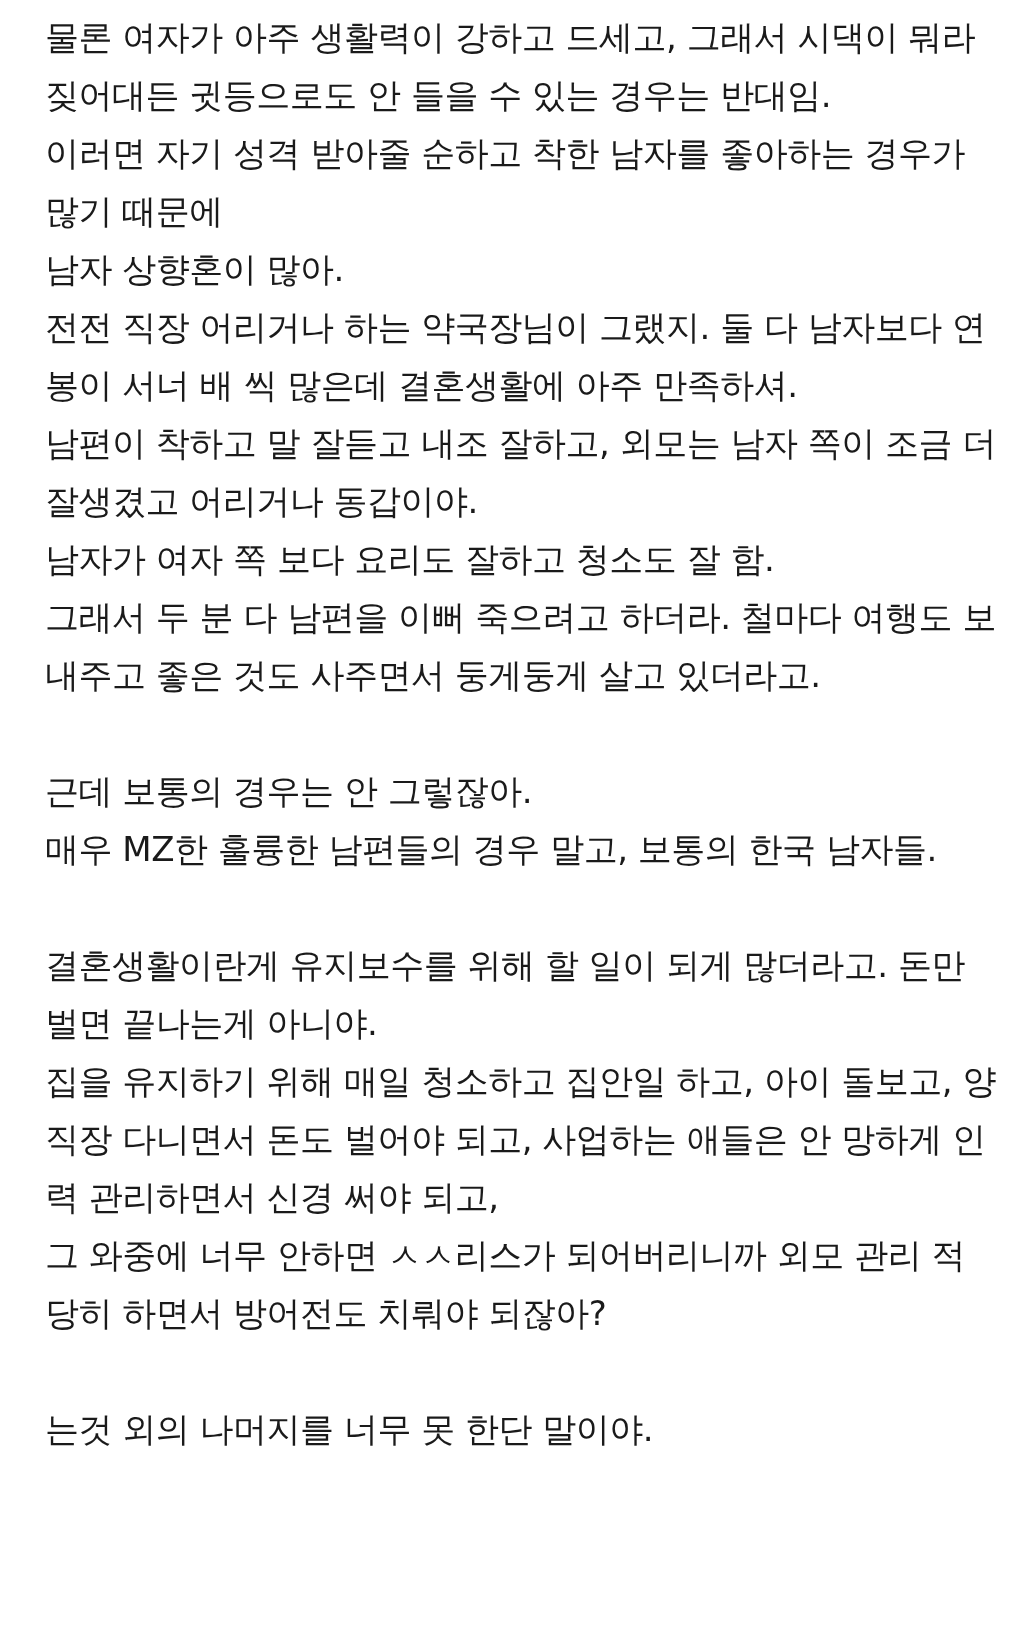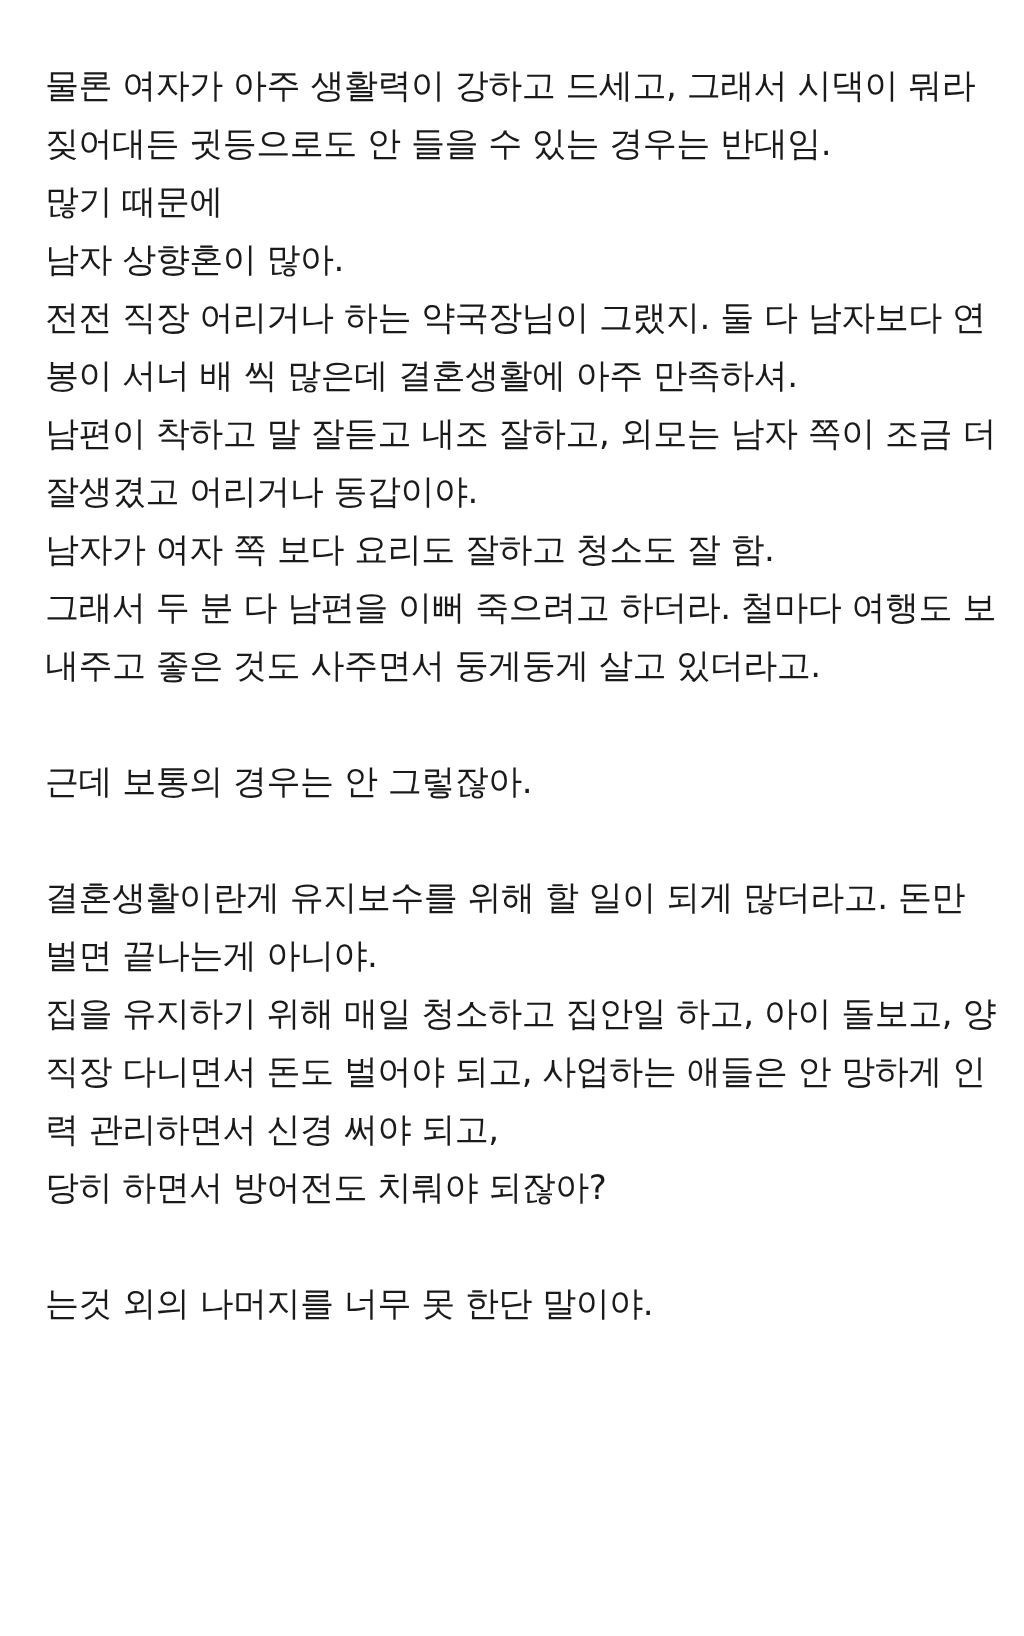--- a/index.html
+++ b/index.html
@@ -14,47 +14,49 @@
   }
   .post-body {
     box-sizing: border-box;
     width: 1024px;
     padding: 8px 14px 0 45px;
     font-family: "DejaVu Sans", "Liberation Sans", sans-serif;
     font-size: 34px;
     font-weight: 400;
     color: #1a1a1a;
     letter-spacing: -0.5px;
-    margin-top: 48px;
   }
   .line {
     height: 58px;
     line-height: 58px;
     white-space: nowrap;
   }
 </style>
 </head>
 <body>
 
 <div class="post-body">
   <div class="line">물론 여자가 아주 생활력이 강하고 드세고, 그래서 시댁이 뭐라</div>
   <div class="line">짖어대든 귓등으로도 안 들을 수 있는 경우는 반대임.</div>
+  <div class="line">이러면 자기 성격 받아줄 순하고 착한 남자를 좋아하는 경우가</div>
   <div class="line">많기 때문에</div>
   <div class="line">남자 상향혼이 많아.</div>
   <div class="line">전전 직장 어리거나 하는 약국장님이 그랬지. 둘 다 남자보다 연</div>
   <div class="line">봉이 서너 배 씩 많은데 결혼생활에 아주 만족하셔.</div>
   <div class="line">남편이 착하고 말 잘듣고 내조 잘하고, 외모는 남자 쪽이 조금 더</div>
   <div class="line">잘생겼고 어리거나 동갑이야.</div>
   <div class="line">남자가 여자 쪽 보다 요리도 잘하고 청소도 잘 함.</div>
   <div class="line">그래서 두 분 다 남편을 이뻐 죽으려고 하더라. 철마다 여행도 보</div>
   <div class="line">내주고 좋은 것도 사주면서 둥게둥게 살고 있더라고.</div>
   <div class="line"></div>
   <div class="line">근데 보통의 경우는 안 그렇잖아.</div>
+  <div class="line">매우 MZ한 훌륭한 남편들의 경우 말고, 보통의 한국 남자들.</div>
   <div class="line"></div>
   <div class="line">결혼생활이란게 유지보수를 위해 할 일이 되게 많더라고. 돈만</div>
   <div class="line">벌면 끝나는게 아니야.</div>
   <div class="line">집을 유지하기 위해 매일 청소하고 집안일 하고, 아이 돌보고, 양</div>
   <div class="line">직장 다니면서 돈도 벌어야 되고, 사업하는 애들은 안 망하게 인</div>
   <div class="line">력 관리하면서 신경 써야 되고,</div>
+  <div class="line">그 와중에 너무 안하면 ㅅㅅ리스가 되어버리니까 외모 관리 적</div>
   <div class="line">당히 하면서 방어전도 치뤄야 되잖아?</div>
   <div class="line"></div>
   <div class="line">는것 외의 나머지를 너무 못 한단 말이야.</div>
 </div>
 
 </body></html>

